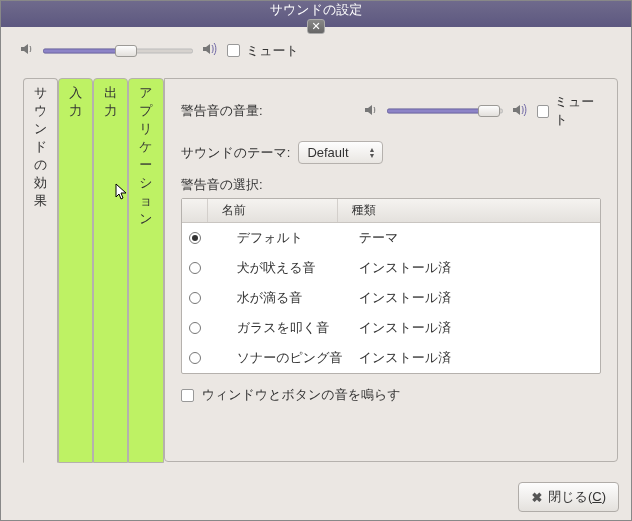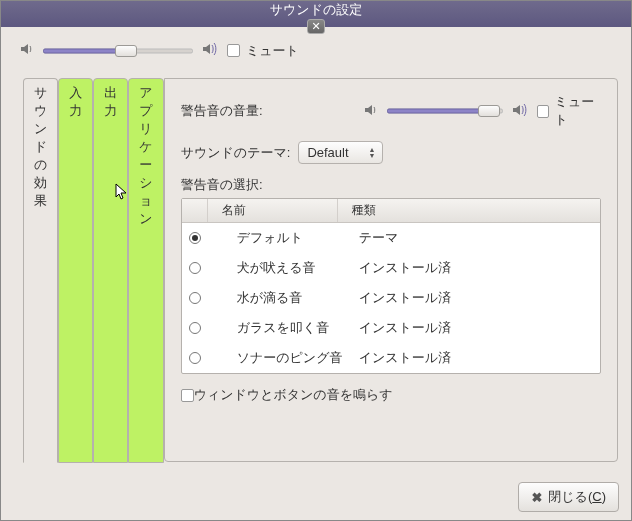--- a/index.html
+++ b/index.html
@@ -198,21 +198,21 @@
   }
   .radio.checked::after {
     content: '';
     position: absolute;
     top: 2px; left: 2px;
     width: 6px; height: 6px;
     background: #333;
     border-radius: 50%;
   }
   .checkbox-row {
-    display: flex; align-items: center; 
+    display: flex; align-items: center; gap: 8px;
     margin-top: 12px;
   }
   .footer {
     padding: 8px 12px;
     display: flex;
     justify-content: flex-end;
   }
   .btn {
     display: inline-flex;
     align-items: center;

